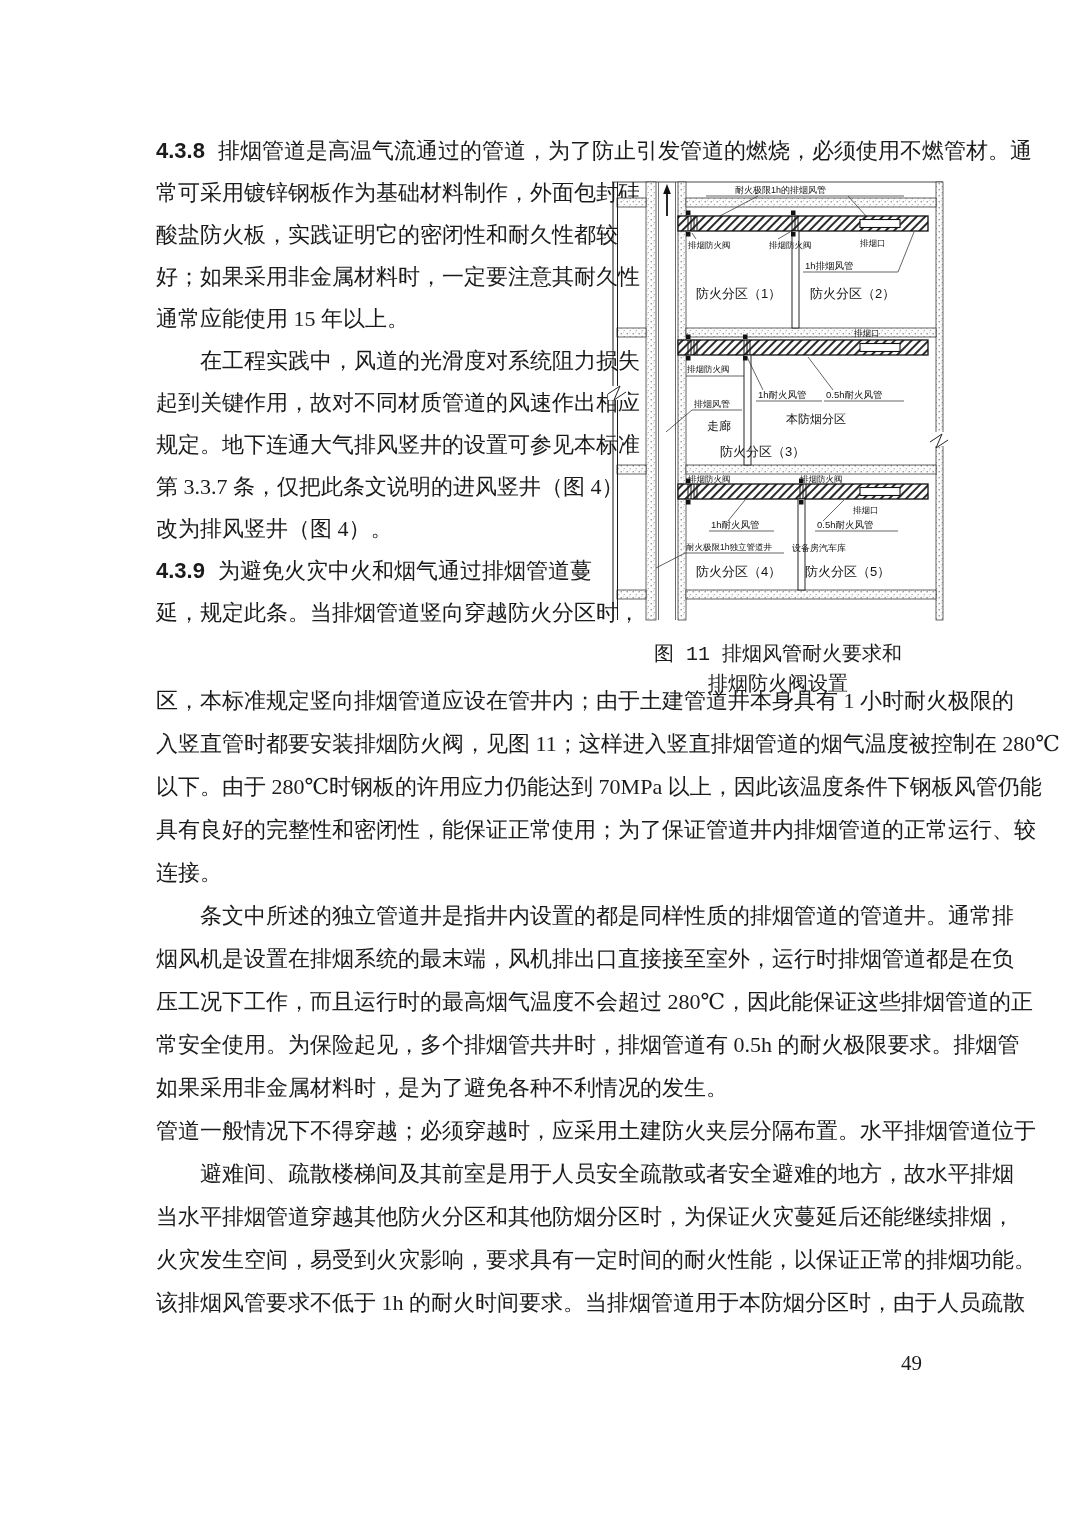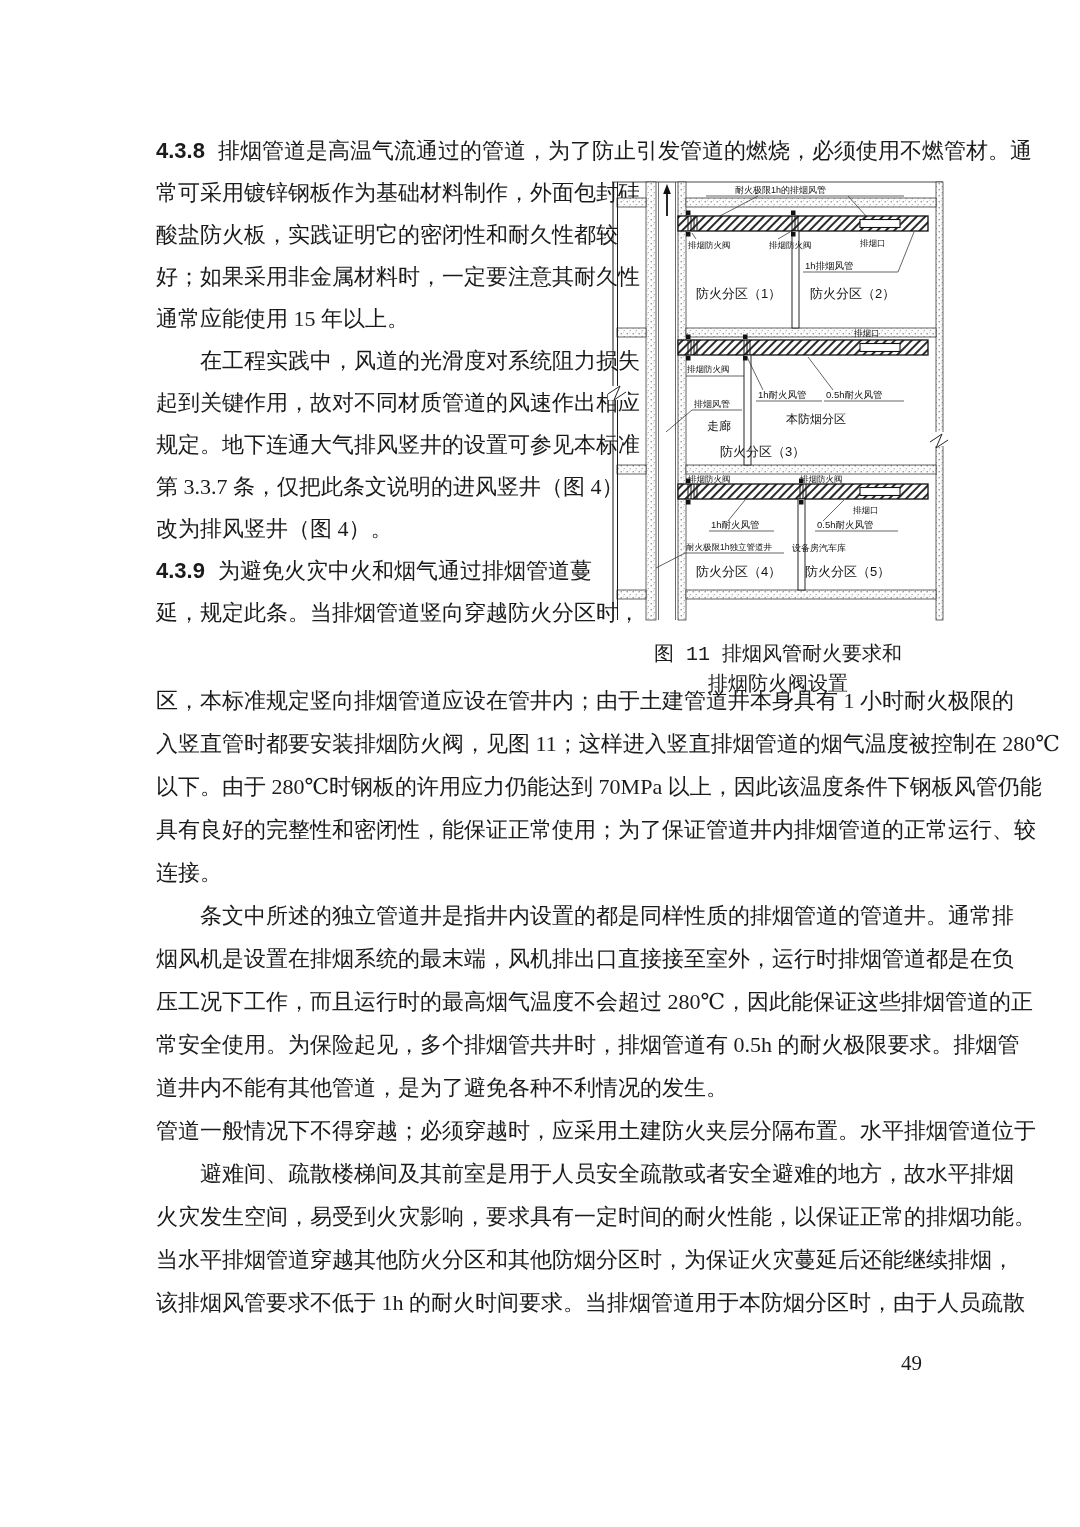--- a/index.html
+++ b/index.html
@@ -235,22 +235,22 @@
   <div class="full-col">
     <div class="tline">区，本标准规定竖向排烟管道应设在管井内；由于土建管道井本身具有 1 小时耐火极限的</div>
     <div class="tline">入竖直管时都要安装排烟防火阀，见图 11；这样进入竖直排烟管道的烟气温度被控制在 280℃</div>
     <div class="tline">以下。由于 280℃时钢板的许用应力仍能达到 70MPa 以上，因此该温度条件下钢板风管仍能</div>
     <div class="tline">具有良好的完整性和密闭性，能保证正常使用；为了保证管道井内排烟管道的正常运行、较</div>
     <div class="tline">连接。</div>
     <div class="tline">　　条文中所述的独立管道井是指井内设置的都是同样性质的排烟管道的管道井。通常排</div>
     <div class="tline">烟风机是设置在排烟系统的最末端，风机排出口直接接至室外，运行时排烟管道都是在负</div>
     <div class="tline">压工况下工作，而且运行时的最高烟气温度不会超过 280℃，因此能保证这些排烟管道的正</div>
     <div class="tline">常安全使用。为保险起见，多个排烟管共井时，排烟管道有 0.5h 的耐火极限要求。排烟管</div>
-    <div class="tline">道井内不能有其他管道，是为了避免各种不利情况的发生。</div>
+    <div class="tline">如果采用非金属材料时，是为了避免各种不利情况的发生。</div>
     <div class="tline">管道一般情况下不得穿越；必须穿越时，应采用土建防火夹层分隔布置。水平排烟管道位于</div>
     <div class="tline">　　避难间、疏散楼梯间及其前室是用于人员安全疏散或者安全避难的地方，故水平排烟</div>
+    <div class="tline">当水平排烟管道穿越其他防火分区和其他防烟分区时，为保证火灾蔓延后还能继续排烟，</div>
     <div class="tline">火灾发生空间，易受到火灾影响，要求具有一定时间的耐火性能，以保证正常的排烟功能。</div>
-    <div class="tline">当水平排烟管道穿越其他防火分区和其他防烟分区时，为保证火灾蔓延后还能继续排烟，</div>
     <div class="tline">该排烟风管要求不低于 1h 的耐火时间要求。当排烟管道用于本防烟分区时，由于人员疏散</div>
   </div>
 
   <div class="page-number">49</div>
 </div>
 
 </body></html>

